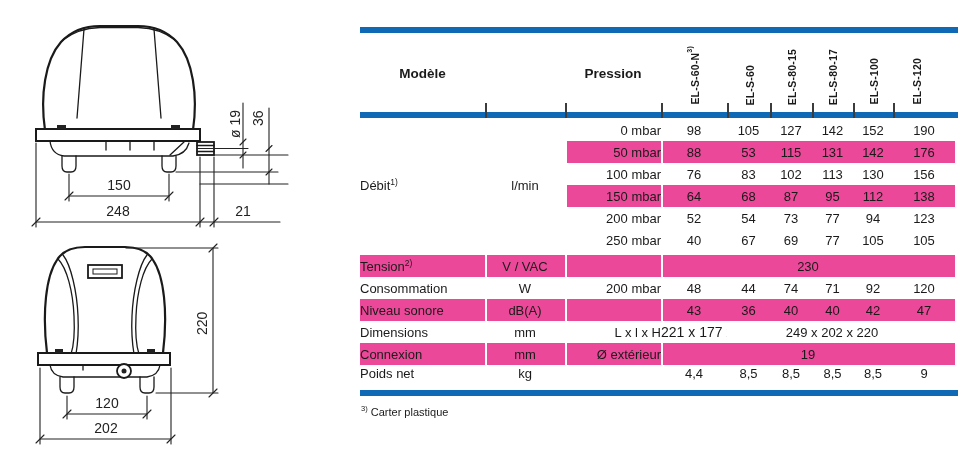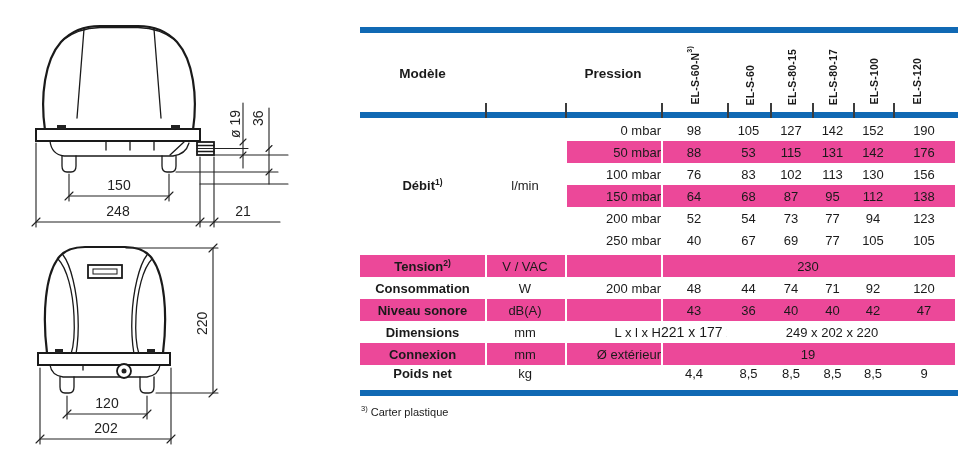--- a/index.html
+++ b/index.html
@@ -21,21 +21,21 @@
   .vhead{position:absolute;bottom:7px;writing-mode:vertical-rl;transform:rotate(180deg);
          font-weight:bold;font-size:10.5px;white-space:nowrap;letter-spacing:.2px;}
   .vhead sup{font-size:7px;}
 
   
   table.spec{position:absolute;left:360px;top:119px;width:595px;border-collapse:separate;border-spacing:0;
              table-layout:fixed;font-size:13px;color:#1a1a1a;}
   table.spec td{padding:0;height:22px;vertical-align:middle;white-space:nowrap;overflow:hidden;}
   tr.shade td{background:#ec4899;margin-top:8px;}
   td.sep{box-shadow:inset 2px 0 0 #ffffff;}
-  td.rowlabel{font-weight:bold;text-align:center;padding-left:3px;}
+  td.rowlabel{font-weight:normal;text-align:left;padding-left:3px;}
   td.unit{text-align:center;}
   td.press{text-align:right;padding-right:9px;}
   td.val{text-align:center;}
   td.small{font-size:14px;text-align:center;}
   tr.rspace td{height:4px;background:#fff !important;}
   tr.poids td{height:17px;}
   sup{font-size:8px;}
   td.rowlabel sup{font-size:8.5px;}
 
   

